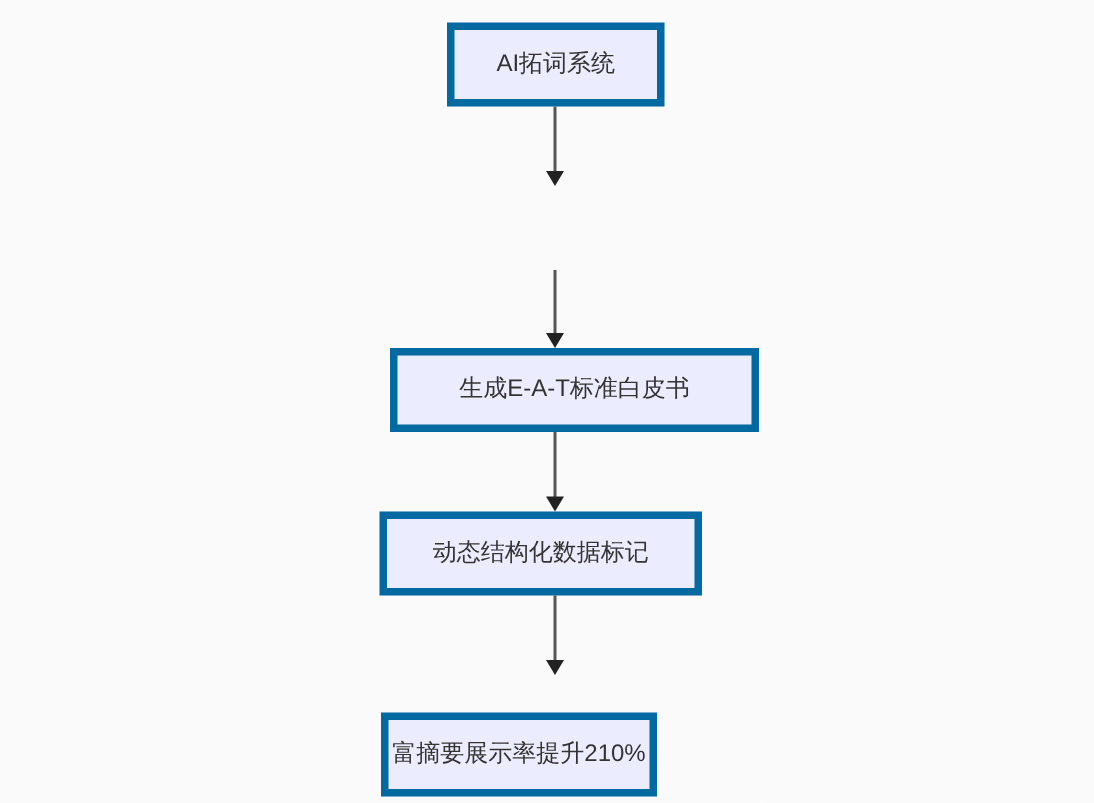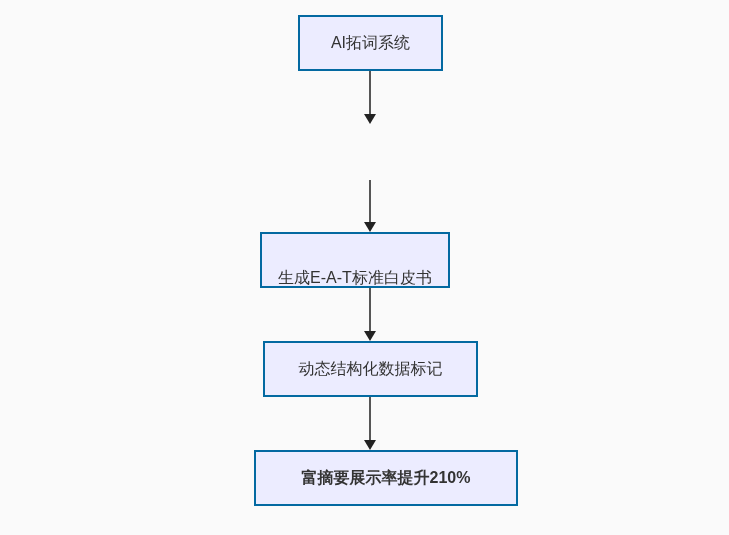--- a/index.html
+++ b/index.html
@@ -11,37 +11,37 @@
     position: relative;
     width: 729px;
     height: 535px;
     background: #fafafa;
     overflow: hidden;
   }
   .node {
     position: absolute;
     height: 56px;
     background: #ECECFF;
-    border: 2px solid #0369a1;
+    border: 5px solid #0369a1;
     display: flex;
     align-items: center;
     justify-content: center;
   }
   .node .label {
     color: #333333;
     font-size: 16px;
     line-height: 1;
     white-space: nowrap;
   }
   
   .n1 { left: 298px; top: 15px;  width: 145px; }
   .n2 { left: 274px; top: 124px; width: 194px; }
-  .n3 { left: 260px; top: 232px; width: 190px; align-items: flex-end; }
-  .n4 { left: 263px; top: 341px; width: 215px; justify-content: center; }
-  .n5 { left: 254px; top: 450px; width: 264px; font-weight: bold; }
+  .n3 { left: 260px; top: 232px; width: 246px; }
+  .n4 { left: 253px; top: 341px; width: 215px; justify-content: center; }
+  .n5 { left: 254px; top: 475px; width: 184px; }
 
   .edge {
     position: absolute;
     left: 363px;          
     width: 14px;
   }
   .e1 { top: 71px;  height: 53px; }
   .e2 { top: 180px; height: 52px; }
   .e3 { top: 288px; height: 53px; }
   .e4 { top: 397px; height: 53px; }

